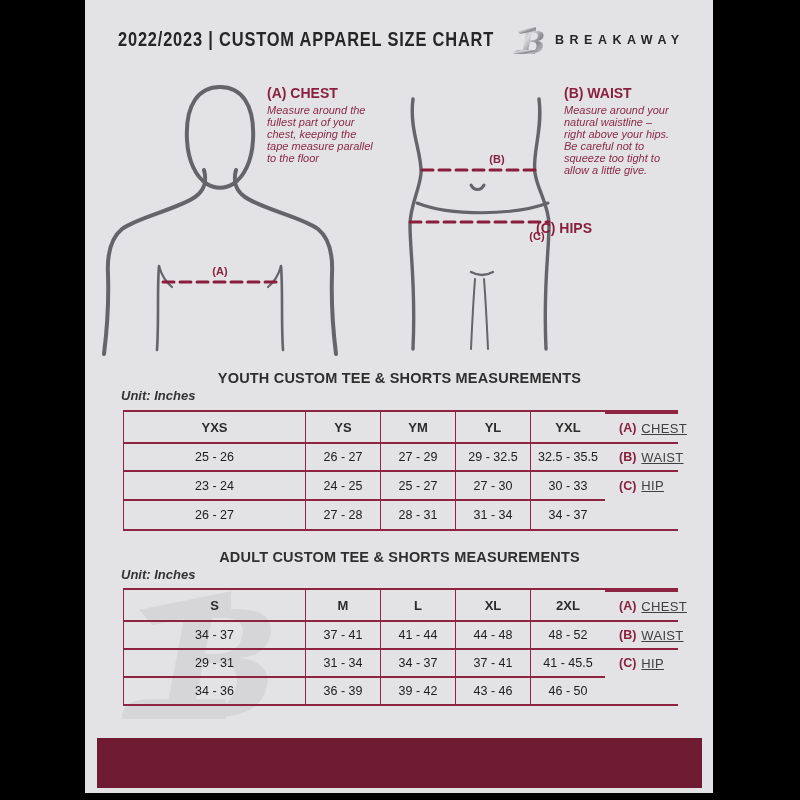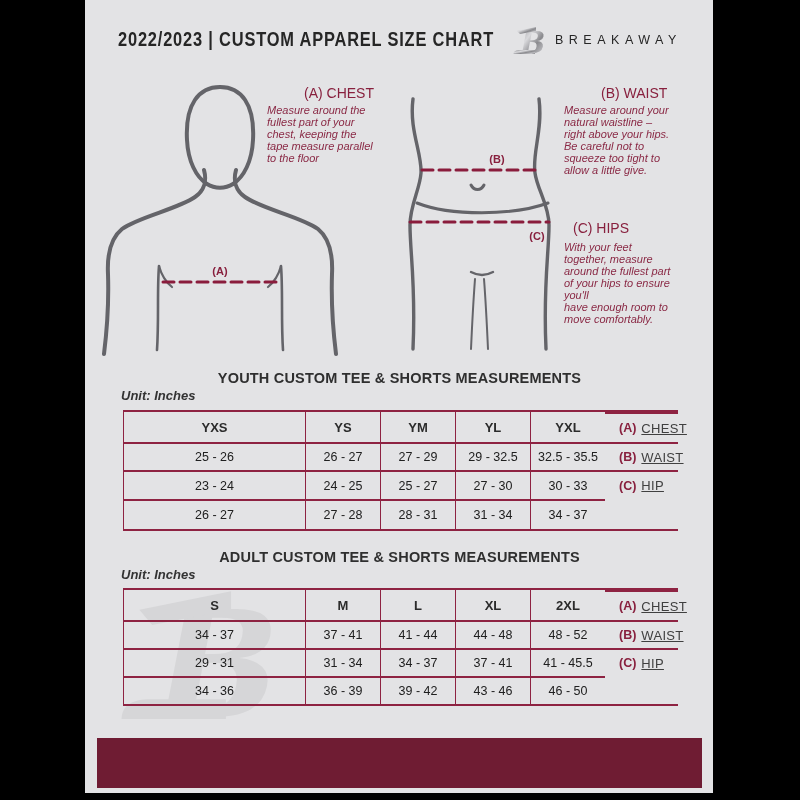--- a/index.html
+++ b/index.html
@@ -13,26 +13,26 @@
   }
   *{margin:0;padding:0;box-sizing:border-box;}
   html,body{width:800px;height:800px;}
   body{font-family:"Liberation Sans",sans-serif;background:#000;position:relative;overflow:hidden;}
   .canvas{position:absolute;left:0;top:0;width:800px;height:800px;background:#000;}
   .doc{position:absolute;left:85px;top:0;width:628px;height:793px;background:var(--docbg);overflow:hidden;}
 
   
   .hdr-title{position:absolute;left:33px;top:28px;font-size:20px;font-weight:bold;color:#262626;
     letter-spacing:1px;transform:scaleX(.82);transform-origin:left top;white-space:nowrap;}
-  .brand{position:absolute;left:470px;top:33px;font-size:12.5px;font-weight:normal;color:#262626;
+  .brand{position:absolute;left:470px;top:33px;font-size:12.5px;font-weight:bold;color:#262626;
     letter-spacing:5.5px;white-space:nowrap;}
   .logo{position:absolute;left:427px;top:23px;}
 
   
-  .g-head{position:absolute;font-size:14px;font-weight:normal;color:var(--accent);white-space:nowrap;margin-left:37px;}
+  .g-head{position:absolute;font-size:14px;font-weight:bold;color:var(--accent);white-space:nowrap;}
   .g-body{position:absolute;font-size:11px;font-style:italic;color:var(--body-maroon);
     line-height:12px;white-space:pre-line;font-weight:500;}
 
   
   .fig{position:absolute;}
   .fig path{fill:none;stroke:var(--fig);stroke-linecap:round;}
   .fig .dash{stroke:#8a1c3c;stroke-width:3;stroke-dasharray:11 6;}
   .fig text{font-family:"Liberation Sans",sans-serif;font-size:11px;font-weight:bold;
     fill:var(--accent);text-anchor:middle;}
 
@@ -128,27 +128,20 @@
 
   <div class="g-head" style="left:479px;top:85px">(B) WAIST</div>
   <div class="g-body" style="left:479px;top:104px;width:145px">Measure around your
 natural waistline –
 right above your hips.
 Be careful not to
 squeeze too tight to
 allow a little give.</div>
 
   <div class="g-head" style="left:451px;top:220px">(C) HIPS</div>
-  <div class="g-body" style="left:479px;top:241px;width:152px">With your feet
-together, measure
-around the fullest part
-of your hips to ensure
-you'll
-have enough room to
-move comfortably.</div>
 
   <div class="tbl-title" style="top:370px">YOUTH CUSTOM TEE &amp; SHORTS MEASUREMENTS</div>
   <div class="tbl-unit" style="top:388px">Unit: Inches</div>
 
   <div class="size-table" style="top:410px;grid-template-rows:30px 28px 29px 30px">
     <div class="cell r0 colhead">YXS</div>
     <div class="cell r0 colhead">YS</div>
     <div class="cell r0 colhead">YM</div>
     <div class="cell r0 colhead">YL</div>
     <div class="cell r0 colhead">YXL</div>

